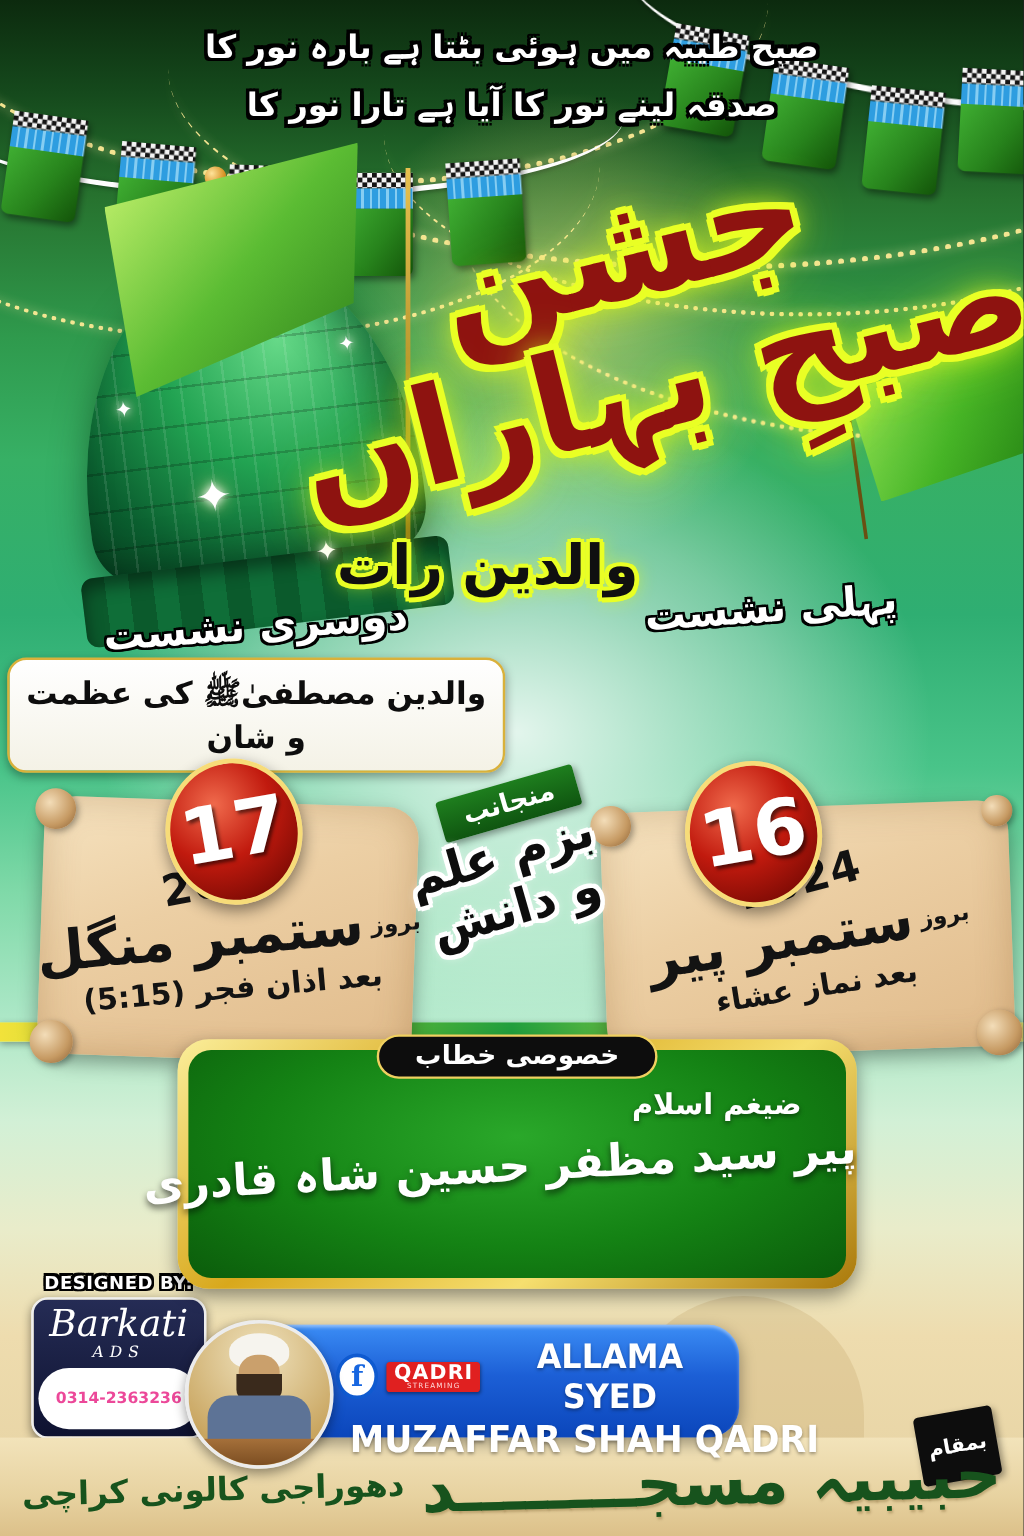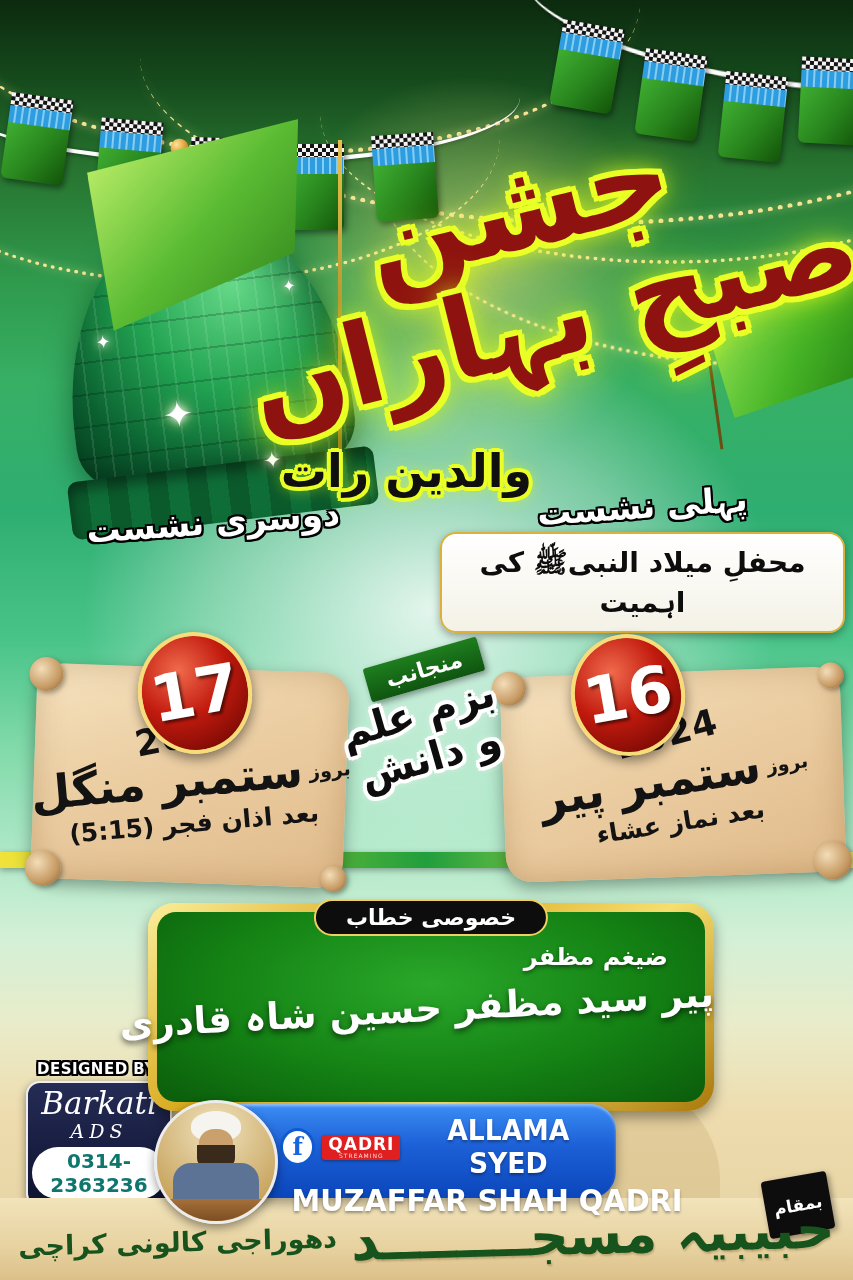--- a/index.html
+++ b/index.html
@@ -116,44 +116,44 @@
   .oval-right{right:168px;top:634px;}
   .oval-left{left:138px;top:632px;}
   
   .organizer{left:344px;top:652px;width:160px;text-align:center;}
   .org-ribbon{display:inline-block;transform:rotate(-16deg);
     background:linear-gradient(#1e7e1e,#0f5510);color:#fff;font-size:22px;font-weight:bold;
     padding:5px 20px;border-radius:3px;box-shadow:2px 3px 6px rgba(0,0,0,.4);}
   .org-name{margin-top:2px;transform:rotate(-16deg);color:#0d0d0d;font-weight:bold;
     font-size:40px;line-height:1.15;}
   
-  .special{left:148px;top:903px;width:566px;height:208px;z-index:5;}
+  .special{left:148px;top:866px;width:566px;height:208px;z-index:5;}
   .special-frame{position:absolute;inset:0;border-radius:26px;
     background:linear-gradient(140deg,#fbee9a 0%,#d8a81c 35%,#f6df6f 65%,#a9780a 100%);
     box-shadow:0 6px 14px rgba(0,0,0,.4);}
   .special-inner{position:absolute;inset:9px;border-radius:19px;
     background:radial-gradient(ellipse at 50% 38%, #2aa82a 0%, #148214 55%, #0b5c0b 100%);}
   .special-pill{position:absolute;top:-4px;left:50%;transform:translateX(-50%);
     background:#0d0d0d;color:#fff;font-size:22px;font-weight:bold;
     padding:4px 30px;border-radius:999px;border:2px solid #f0d060;white-space:nowrap;z-index:2;}
   .honorific{position:absolute;top:40px;right:46px;color:#fff;font-size:24px;font-weight:bold;
     text-shadow:0 2px 4px rgba(0,0,0,.5);}
   .speaker-name{position:absolute;left:0;right:0;top:84px;text-align:center;color:#fff;
     font-size:37px;font-weight:bold;white-space:nowrap;transform:rotate(-3deg);
     text-shadow:0 3px 6px rgba(0,0,0,.6);}
   
   .designer{left:26px;top:1060px;width:146px;text-align:center;}
   .designer-heading{color:#fff;font-size:15px;font-weight:bold;letter-spacing:.5px;}
   .designer-box{margin-top:3px;background:linear-gradient(#252c55,#0e1230);
     border:2px solid #eee;border-radius:14px;padding:5px 4px 6px;box-shadow:0 3px 8px rgba(0,0,0,.45);}
   .designer-brand{font-family:"DejaVu Serif", serif;font-style:italic;font-size:31px;color:#fff;line-height:1;}
-  .designer-sub{font-family:"DejaVu Serif", serif;font-style:italic;font-size:19px;
+  .designer-sub{font-family:"DejaVu Serif", serif;font-style:italic;font-size:13px;
     letter-spacing:5px;color:#fff;margin-top:1px;}
-  .designer-phone{margin-top:5px;background:#fff;border-radius:999px;color:#0f766e;
-    font-size:20px;font-weight:bold;padding:2px 2px;}
+  .designer-phone{margin-top:5px;background:#fff;border-radius:999px;color:#ec4899;
+    font-size:13px;font-weight:bold;padding:18px 2px;}
   
   .live-bar{left:176px;top:1104px;width:440px;height:94px;border-radius:26px;
     background:linear-gradient(180deg,#3b8df5 0%,#1c5fd6 45%,#0b46bb 100%);
     box-shadow:0 5px 12px rgba(0,0,0,.35), inset 0 2px 3px rgba(255,255,255,.45);z-index:6;}
   .speaker-photo{left:154px;top:1100px;width:118px;height:118px;border-radius:50%;
     border:3px solid #ececec;overflow:hidden;z-index:7;
     background:radial-gradient(circle at 50% 22%, #efe2bd, #c8a45e 75%);box-shadow:0 4px 10px rgba(0,0,0,.4);}
   .ph-turban{position:absolute;left:34px;top:8px;width:50px;height:30px;border-radius:50% 50% 40% 40%;background:#f6f4ee;}
   .ph-face{position:absolute;left:42px;top:26px;width:34px;height:30px;border-radius:46%;background:#caa06c;}
   .ph-beard{position:absolute;left:40px;top:42px;width:38px;height:26px;border-radius:0 0 50% 50%;background:#3a2a1c;}
@@ -260,35 +260,39 @@
     <span class="abs sparkle" style="left:212px;top:322px;font-size:22px;">✦</span>
     <span class="abs sparkle" style="left:60px;top:186px;font-size:18px;">✦</span>
     <span class="abs sparkle" style="left:252px;top:154px;font-size:16px;">✦</span>
   </div>
 
   <div class="abs flag-big"></div>
   <div class="abs flag-pole"></div>
   <div class="abs flag-right-pole"></div>
   <div class="abs flag-right"></div>
 
+  <div class="abs couplet rtl stroke-black">
+    <div>صبح طیبہ میں ہوئی بٹتا ہے بارہ نور کا</div>
+    <div>صدقہ لینے نور کا آیا ہے تارا نور کا</div>
+  </div>
 
   <div class="abs main-title rtl glow-yellow-big">
     <span class="w1">جشن</span>
     <span class="w2">صبحِ بہاراں</span>
   </div>
 
   <div class="abs night-title rtl glow-yellow-small">والدین رات</div>
 
   <div class="abs session session-first">
     <span class="session-label rtl stroke-black-thin">پہلی نشست</span>
-    <div class="session-box rtl">محفلِ میلاد النبیﷺ کی اہمیت</div>
   </div>
 
   <div class="abs session session-second">
     <span class="session-label rtl stroke-black-thin">دوسری نشست</span>
+    <div class="session-box rtl">والدین مصطفیٰﷺ کی عظمت و شان</div>
   </div>
 
   <div class="abs gold-band"></div>
 
   <div class="abs scroll scroll-right">
     <div class="curl" style="left:-8px;top:-6px;width:34px;height:34px;"></div>
     <div class="curl" style="right:-6px;bottom:-8px;width:38px;height:38px;"></div>
     <div class="curl" style="right:-4px;top:-4px;width:26px;height:26px;"></div>
     <div class="scroll-inner">
       <div class="yr">2024</div>
@@ -321,21 +325,21 @@
     <div class="org-name rtl glow-white">
       <div>بزم علم</div>
       <div>و دانش</div>
     </div>
   </div>
 
   <div class="abs special">
     <div class="special-frame"></div>
     <div class="special-inner"></div>
     <div class="special-pill rtl">خصوصی خطاب</div>
-    <div class="honorific rtl">ضیغم مظفر</div>
+    <div class="honorific rtl">ضیغم اسلام</div>
     <div class="speaker-name rtl">پیر سید مظفر حسین شاہ قادری</div>
   </div>
 
   <div class="abs designer">
     <div class="designer-heading stroke-black-thin">DESIGNED BY:</div>
     <div class="designer-box">
       <div class="designer-brand">Barkati</div>
       <div class="designer-sub">ADS</div>
       <div class="designer-phone">0314-2363236</div>
     </div>

